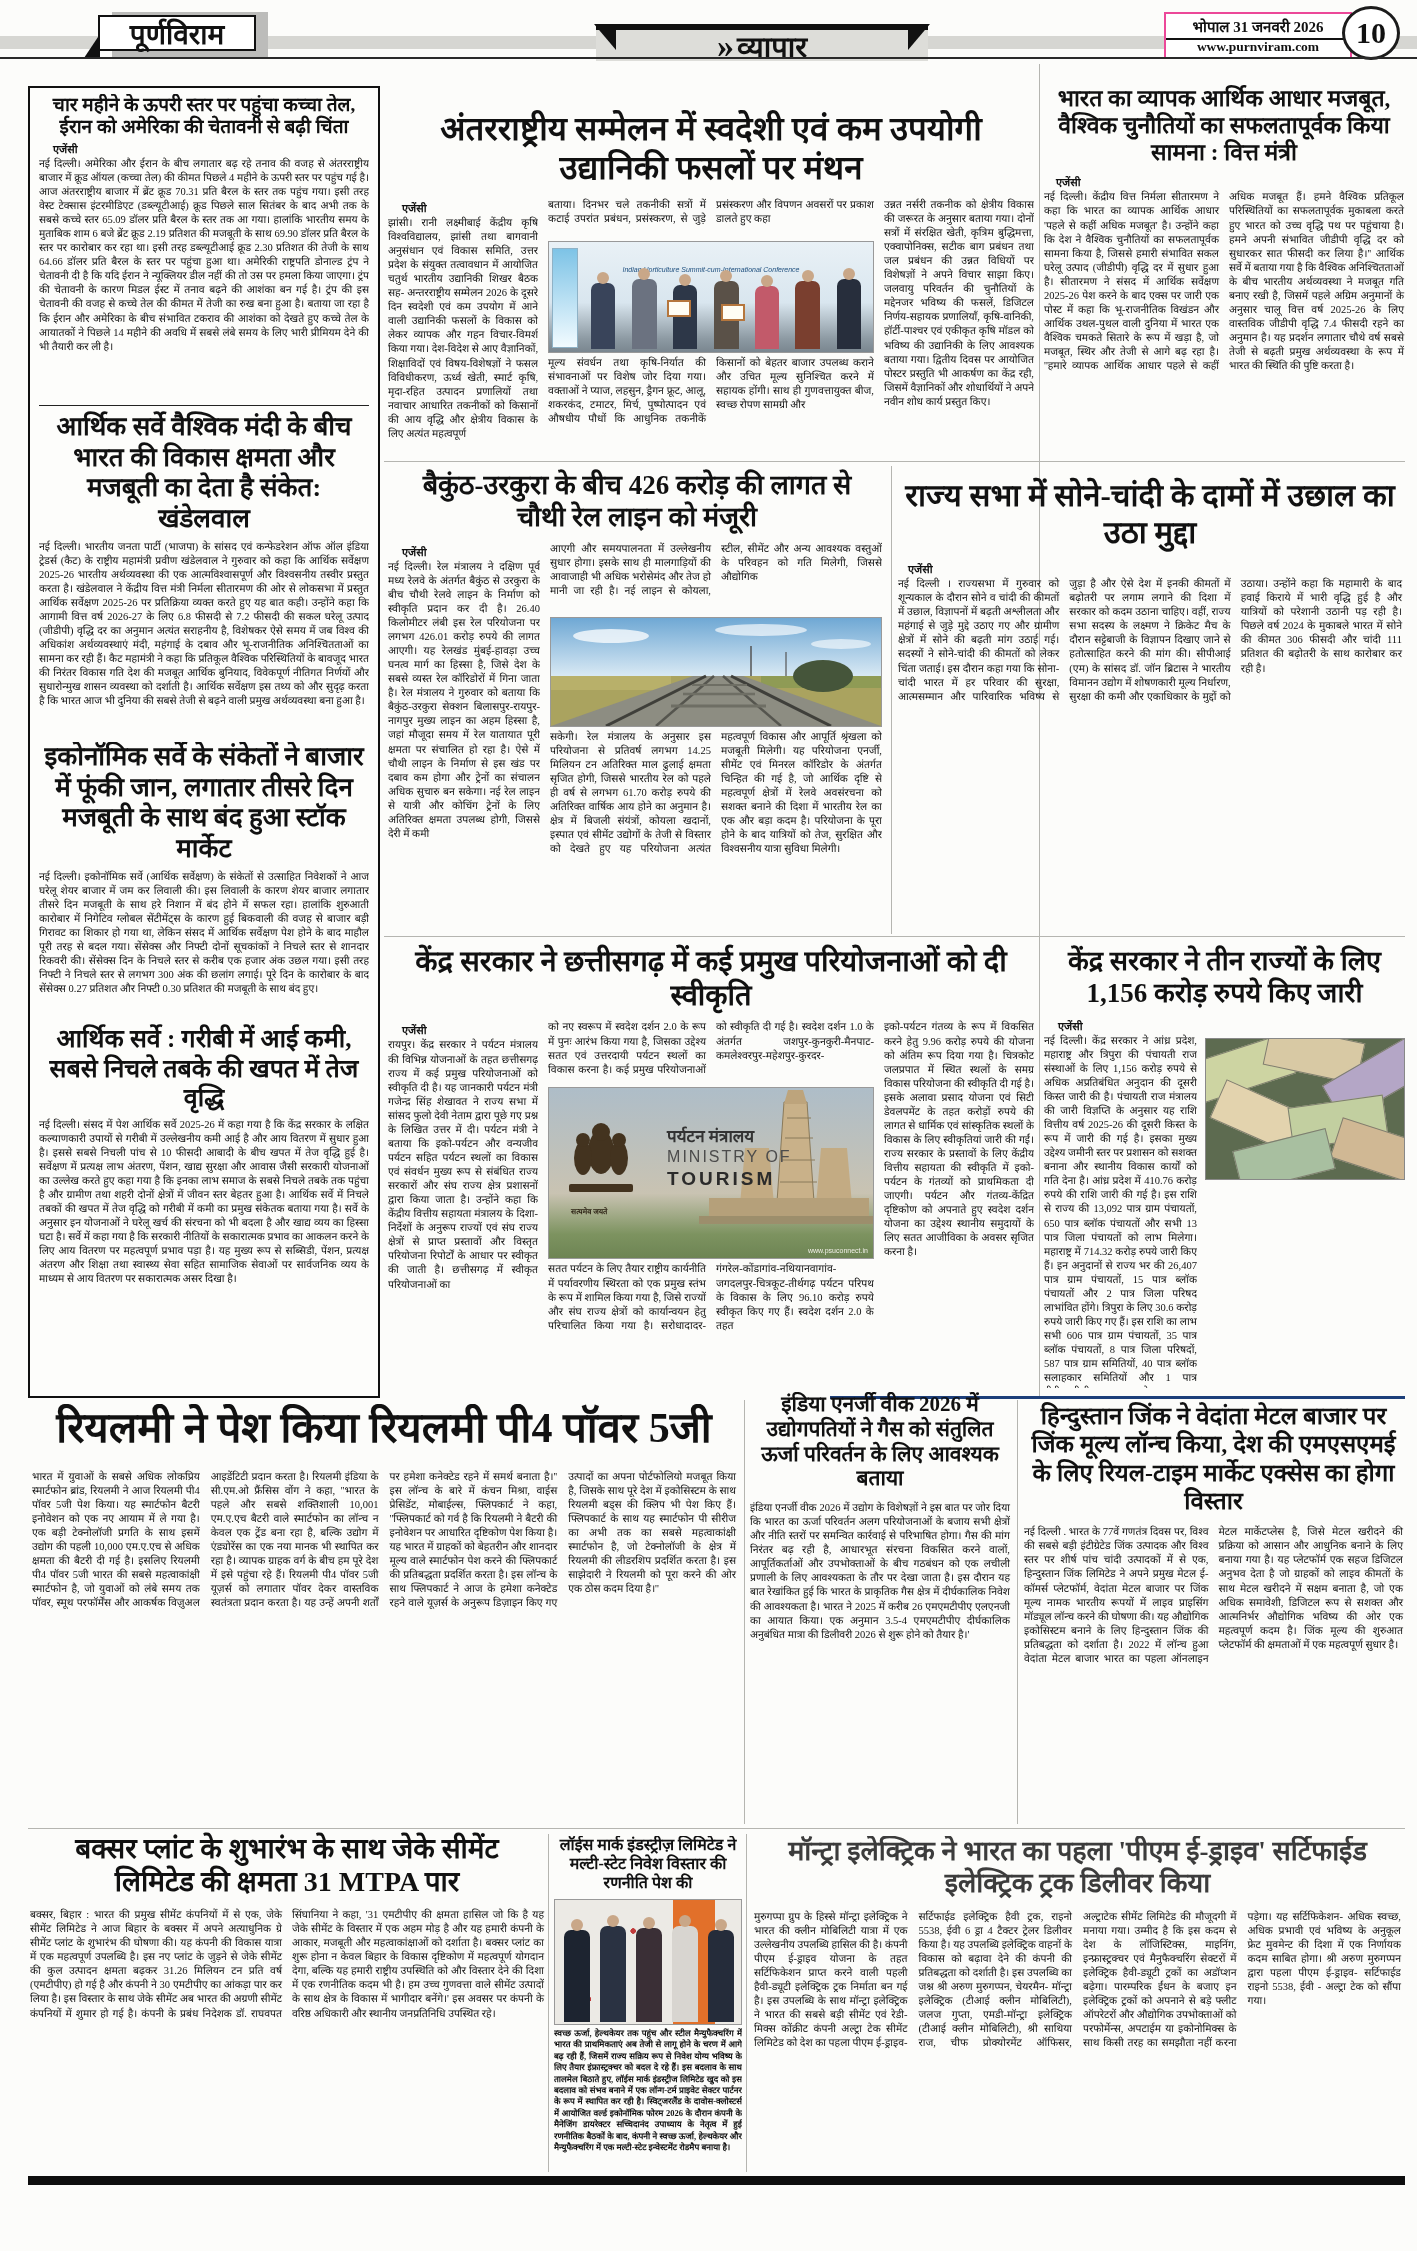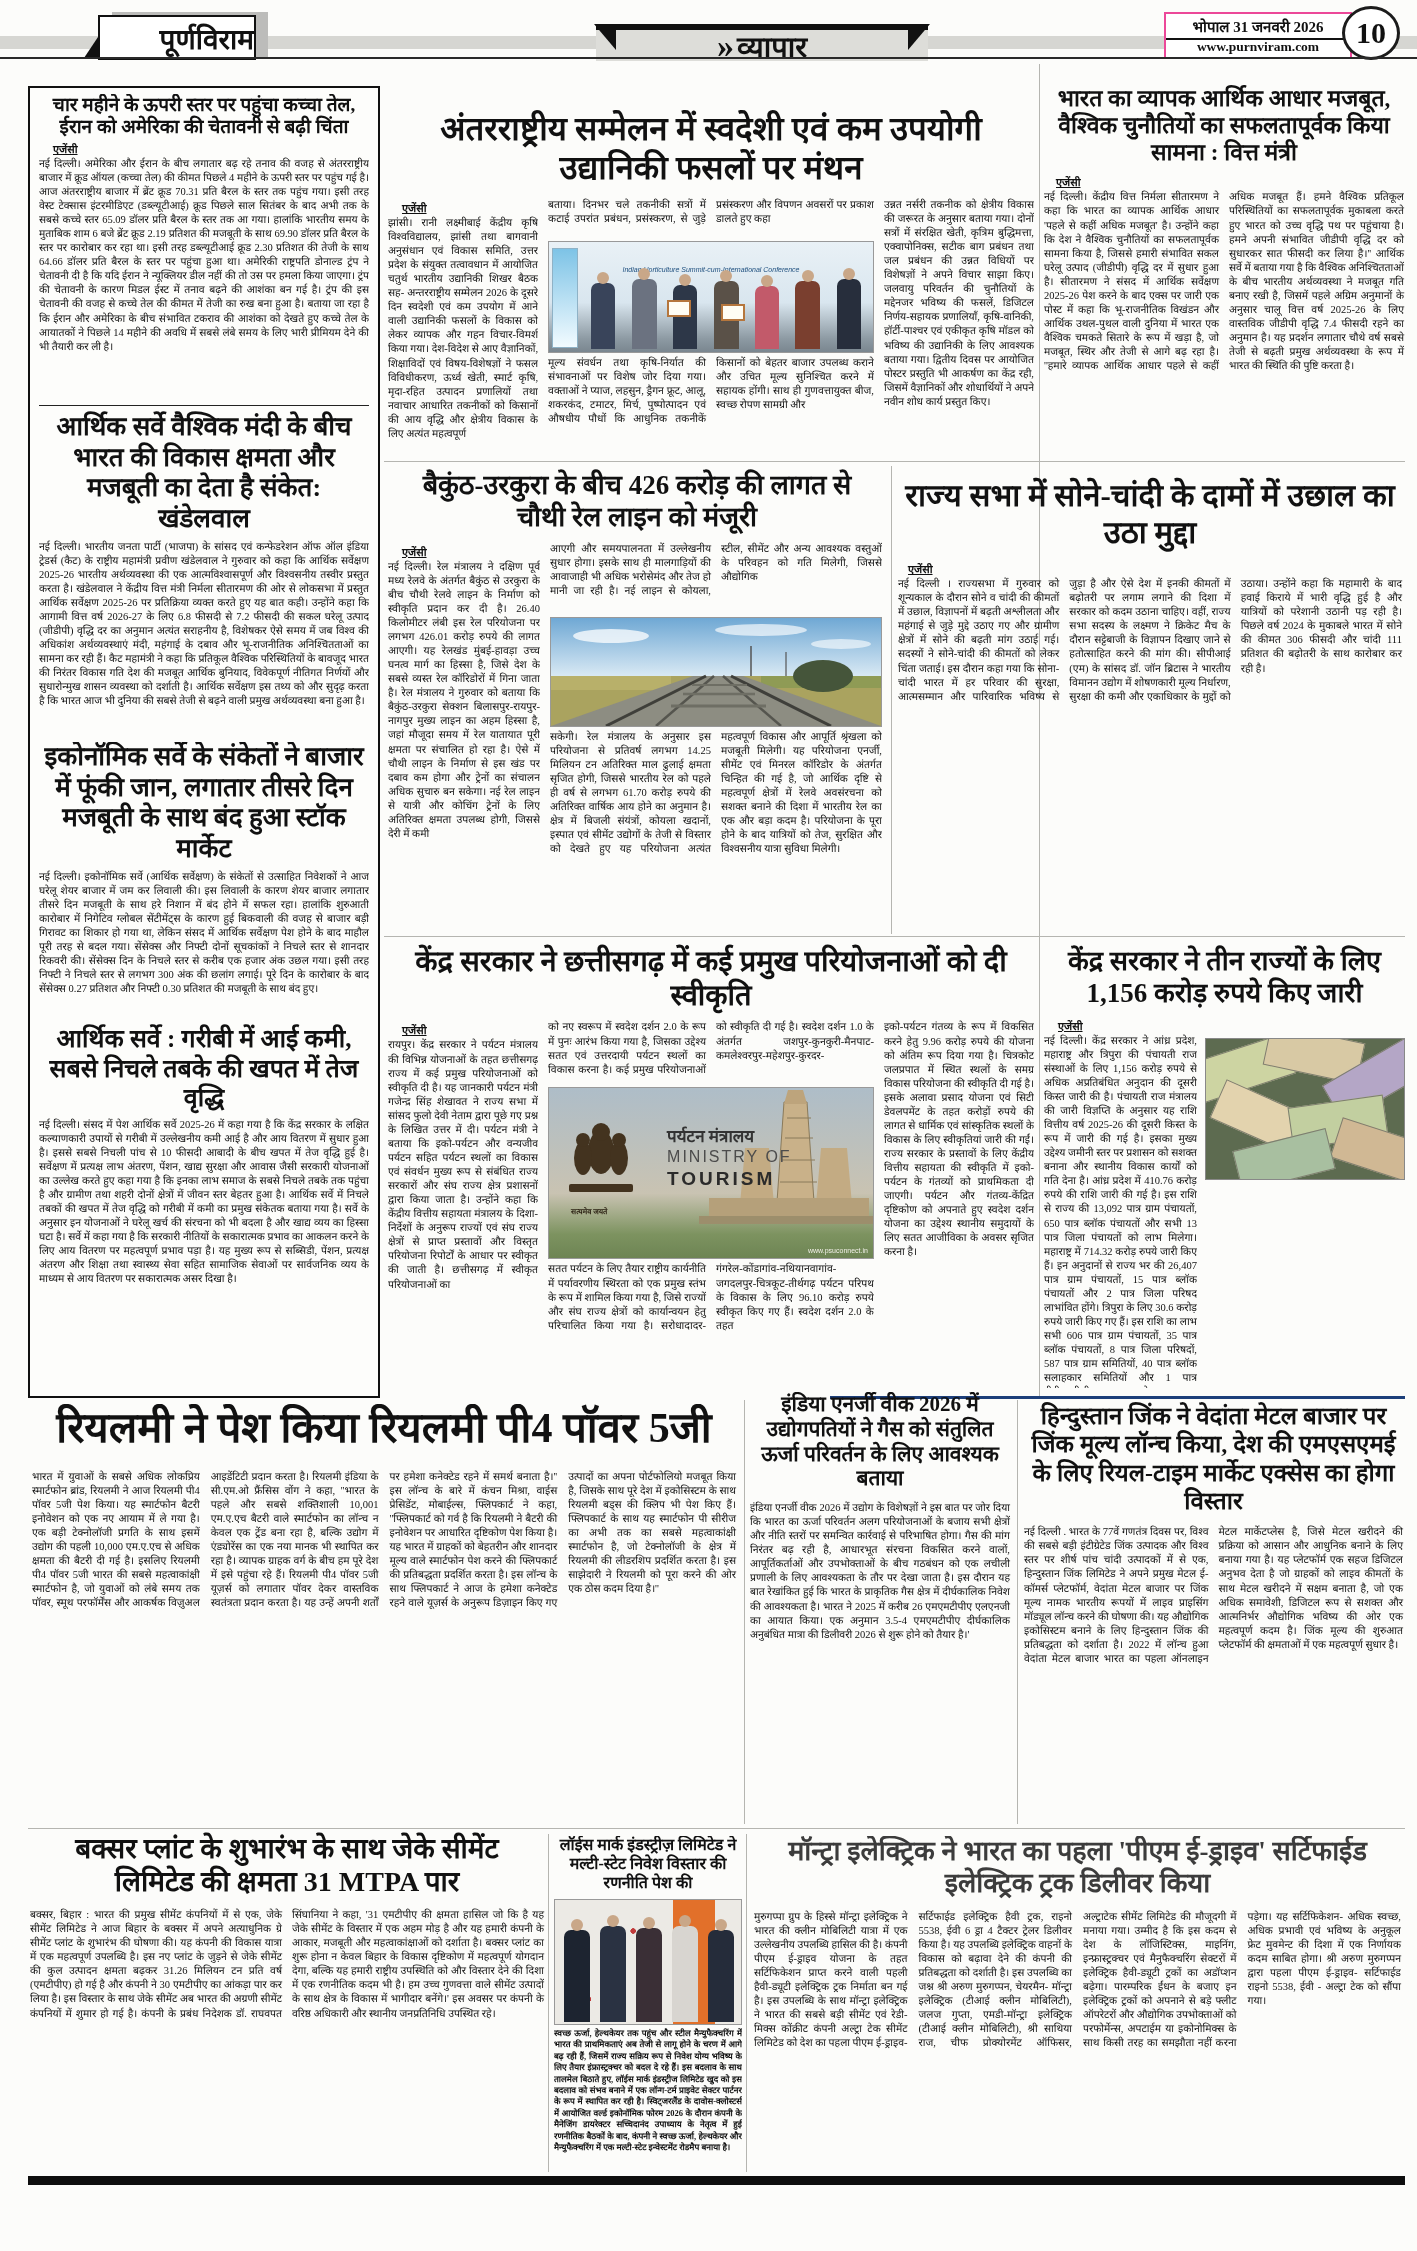--- a/index.html
+++ b/index.html
@@ -8,36 +8,36 @@
     position:relative; width:1417px; height:2251px; margin:0 auto;
     background:#fcfcfa; color:#111;
     font-family:"Liberation Serif","DejaVu Serif",serif;
     overflow:hidden;
   }
   
   .hdr-band { position:absolute; left:0; top:36px; width:1417px; height:13px; background:#d6d6d2; }
   .hdr-rule { position:absolute; left:0; top:57px; width:1417px; height:2px; background:#2a2a2a; }
   .logo-shadow { position:absolute; left:112px; top:12px; width:156px; height:47px; background:#bcbcba; }
   .logo-wedge { position:absolute; left:84px; top:34px; width:0; height:0; border-bottom:24px solid #111; border-left:16px solid transparent; }
-  .masthead { position:absolute; left:98px; top:15px; width:158px; height:45px; background:#fff; border:2px solid #111;
-              display:flex; align-items:center; justify-content:flex-end; font-size:28px; font-weight:bold; }
+  .masthead { position:absolute; left:98px; top:15px; width:158px; height:36px; background:#fff; border:2px solid #111;
+              display:flex; align-items:center; justify-content:center; font-size:28px; font-weight:bold; }
   .section-box { position:absolute; left:596px; top:24px; width:332px; height:37px; background:#dddDD9;
                  border-top:6px solid #111; display:flex; align-items:center; justify-content:center; gap:6px; }
   .section-box::before { content:""; position:absolute; left:-2px; top:-6px; border-top:26px solid #111; border-left:22px solid transparent; }
   .section-box::after  { content:""; position:absolute; right:-2px; top:-6px; border-top:26px solid #111; border-right:22px solid transparent; }
   .chev { font-size:34px; font-weight:bold; line-height:1; letter-spacing:-3px; }
   .section-label { font-size:29px; font-weight:bold; }
   .date-box { position:absolute; left:1164px; top:12px; width:188px; height:47px; background:#fff; border:2px solid #ec4899; }
   .date-box .r1 { height:26px; border-bottom:2px solid #111; display:flex; align-items:center; justify-content:center; font-size:15px; font-weight:bold; }
   .date-box .r2 { height:14px; display:flex; align-items:center; justify-content:center; font-size:13.5px; font-weight:bold; }
   .page-circle { position:absolute; left:1342px; top:6px; width:58px; height:54px; background:#fff; border:3px solid #1c1c1c;
                  border-radius:50%; display:flex; align-items:center; justify-content:center; font-size:30px; font-weight:bold; }
   
   .hl { font-weight:bold; text-align:center; line-height:1.18; }
-  .byline { font-weight:bold; font-size:11px; margin:2px 0 1px 14px;text-decoration:underline; }
+  .byline { font-weight:bold; font-size:11px; margin:2px 0 1px 14px; }
   .bt { font-size:10.5px; line-height:1.34; text-align:justify; overflow:hidden; }
   .blk { position:absolute; overflow:hidden; }
   .flow { display:flex; gap:10px; }
   .c2 { column-count:2; column-gap:10px; }
   .c3 { column-count:3; column-gap:10px; }
   .c4 { column-count:4; column-gap:11px; }
   
   .left-col { position:absolute; left:28px; top:86px; width:352px; height:1312px; border:2px solid #111; background:#fdfdfb; padding:6px 9px; }
   .la { overflow:hidden; }
   .la1 { height:312px; border-bottom:1.5px solid #222; padding-bottom:0; }

